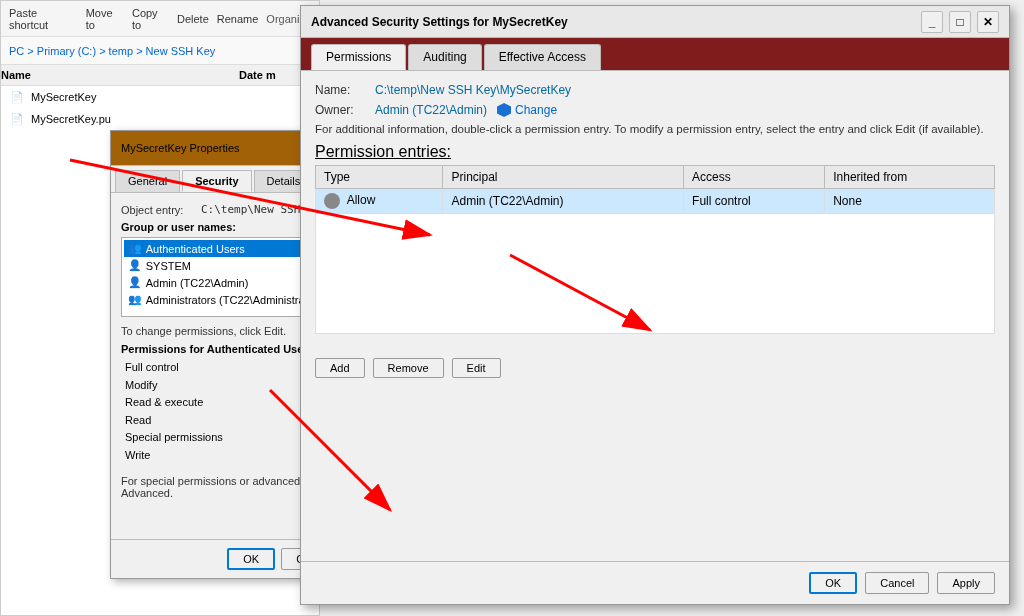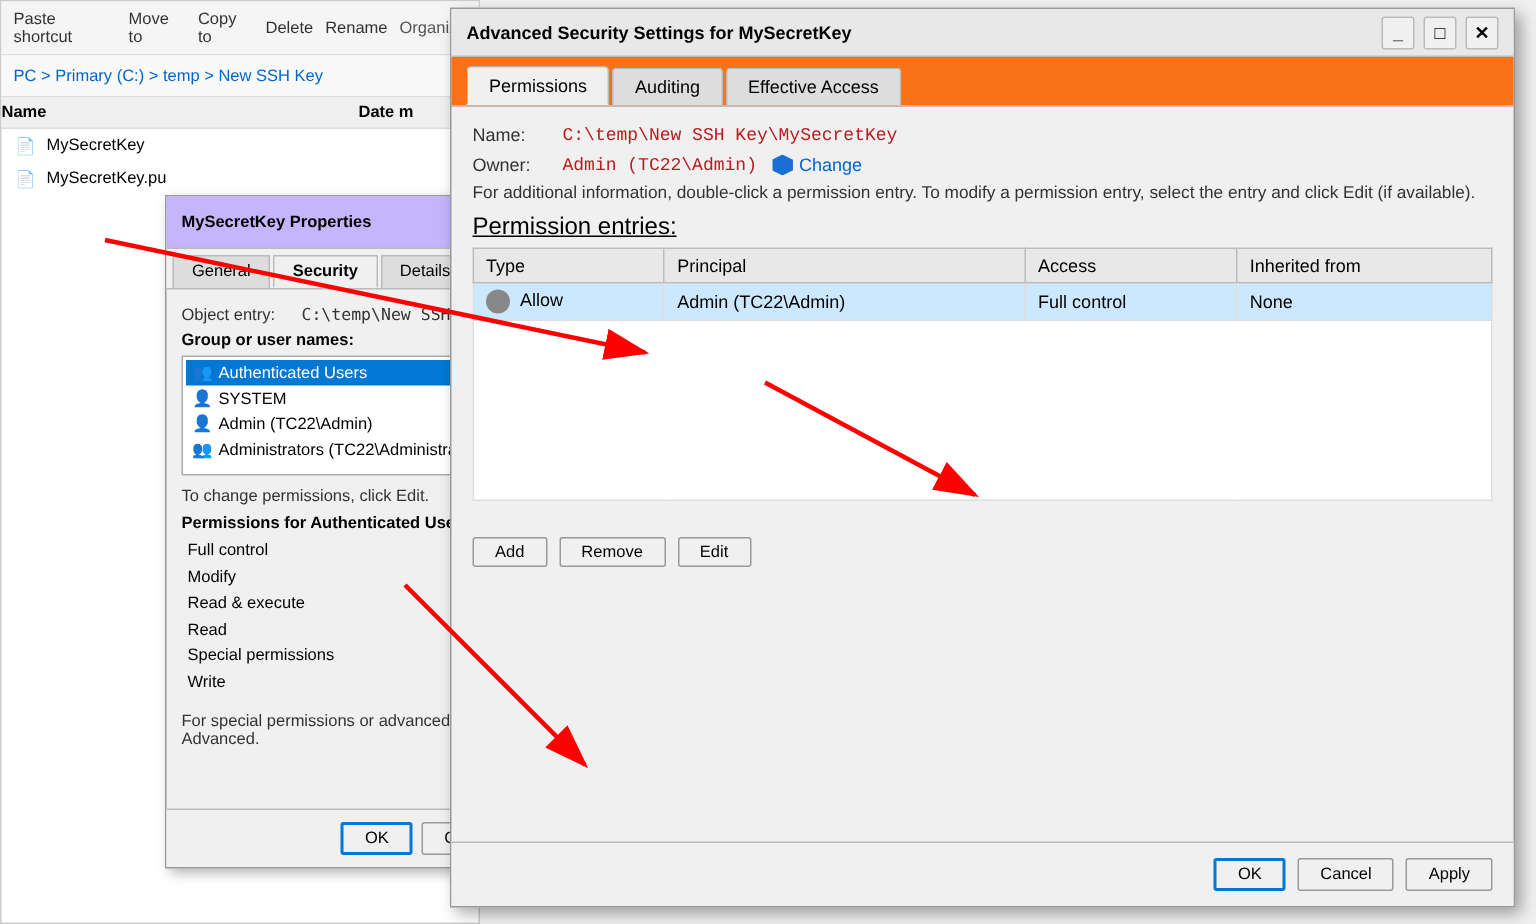--- a/index.html
+++ b/index.html
@@ -83,25 +83,25 @@
       top: 130px;
       left: 110px;
       width: 310px;
       background: #f0f0f0;
       border: 1px solid #999;
       box-shadow: 3px 3px 8px rgba(0,0,0,0.3);
       z-index: 10;
     }
 
     .dialog-titlebar {
-      background: #c4b5fd;
+      background: #a16207;
       border-bottom: 1px solid #bbb;
       padding: 6px 10px;
       font-size: 11px;
-      font-weight: bold;
+      font-weight: normal;
       display: flex;
       align-items: center;
       justify-content: space-between;
     }
 
     .dialog-tabs {
       display: flex;
       background: #f0f0f0;
       border-bottom: 1px solid #bbb;
       padding: 4px 4px 0;
@@ -270,25 +270,24 @@
       display: flex;
       align-items: center;
       justify-content: center;
       font-size: 12px;
       cursor: pointer;
       border-radius: 2px;
     }
 
     .adv-tabs {
       display: flex;
-      background: #f97316;
+      background: #7f1d1d;
       padding: 6px 10px 0;
       gap: 2px;
       border-bottom: 1px solid #bbb;
-      align-items: flex-end;
     }
 
     .adv-tab {
       padding: 5px 14px;
       font-size: 12px;
       border: 1px solid #bbb;
       border-bottom: none;
       background: #ddd;
       cursor: pointer;
       border-radius: 3px 3px 0 0;
@@ -312,22 +311,21 @@
       font-size: 12px;
     }
 
     .info-label {
       width: 60px;
       font-weight: normal;
       color: #333;
     }
 
     .info-value {
-      color: #b91c1c;
-      font-family: Liberation Mono, monospace;
+      color: #0369a1;
     }
 
     .change-link {
       color: #0066cc;
       text-decoration: none;
       cursor: pointer;
       display: flex;
       align-items: center;
       gap: 4px;
       margin-left: 10px;

